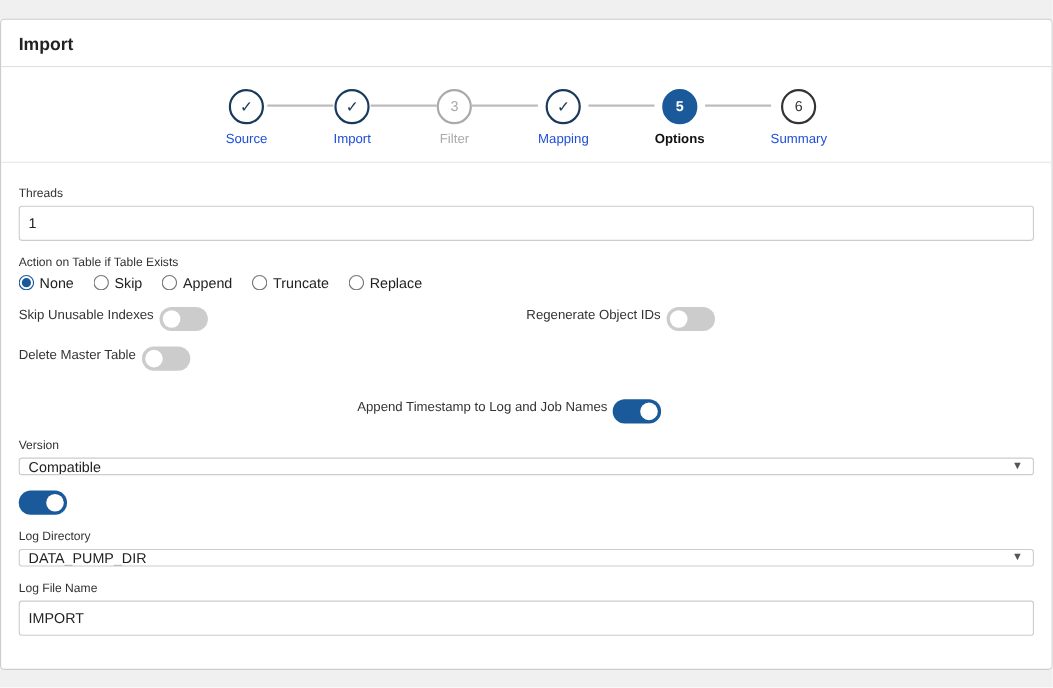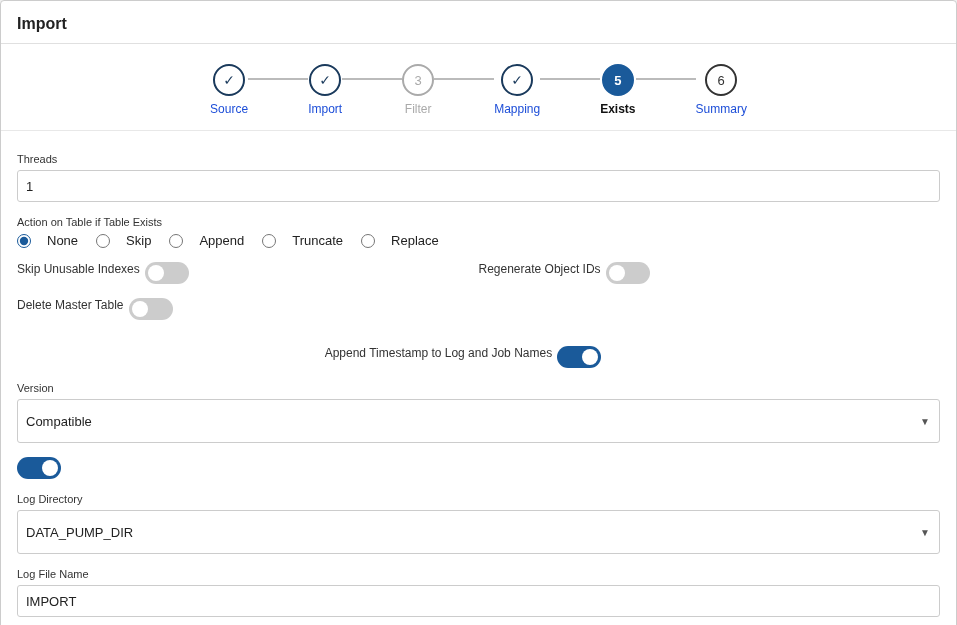--- a/index.html
+++ b/index.html
@@ -116,22 +116,21 @@
       outline: none;
     }
     .radio-group {
       display: flex;
       align-items: center;
       gap: 18px;
       flex-wrap: wrap;
     }
     .radio-item {
       display: flex;
-      align-items: center;
-      gap: 16px;
+      gap: 5px;
       cursor: pointer;
     }
     .radio-item input[type="radio"] {
       accent-color: #1a5a9a;
       width: 14px;
       height: 14px;
       cursor: pointer;
     }
     .radio-item label {
       font-size: 13px;
@@ -188,21 +187,21 @@
       background: #1a5a9a;
     }
     input:checked + .slider:before {
       transform: translateX(22px);
     }
     .select-wrapper {
       position: relative;
     }
     .select-wrapper select {
       width: 100%;
-      height: 44px;
+      height: 16px;
       border: 1px solid #ccc;
       border-radius: 3px;
       padding: 0 13px 0 8px;
       font-size: 13px;
       color: #222;
       background: #fff;
       appearance: none;
       outline: none;
       cursor: pointer;
     }
@@ -256,21 +255,21 @@
     <div class="step">
       <div class="step-circle completed">
         <span class="checkmark">✓</span>
       </div>
       <span class="step-label">Mapping</span>
     </div>
     <div class="step-connector"></div>
 
     <div class="step">
       <div class="step-circle active">5</div>
-      <span class="step-label active">Exists</span>
+      <span class="step-label active">Options</span>
     </div>
     <div class="step-connector"></div>
 
     <div class="step">
       <div class="step-circle">6</div>
       <span class="step-label">Summary</span>
     </div>
   </div>
 
   <hr class="divider">

